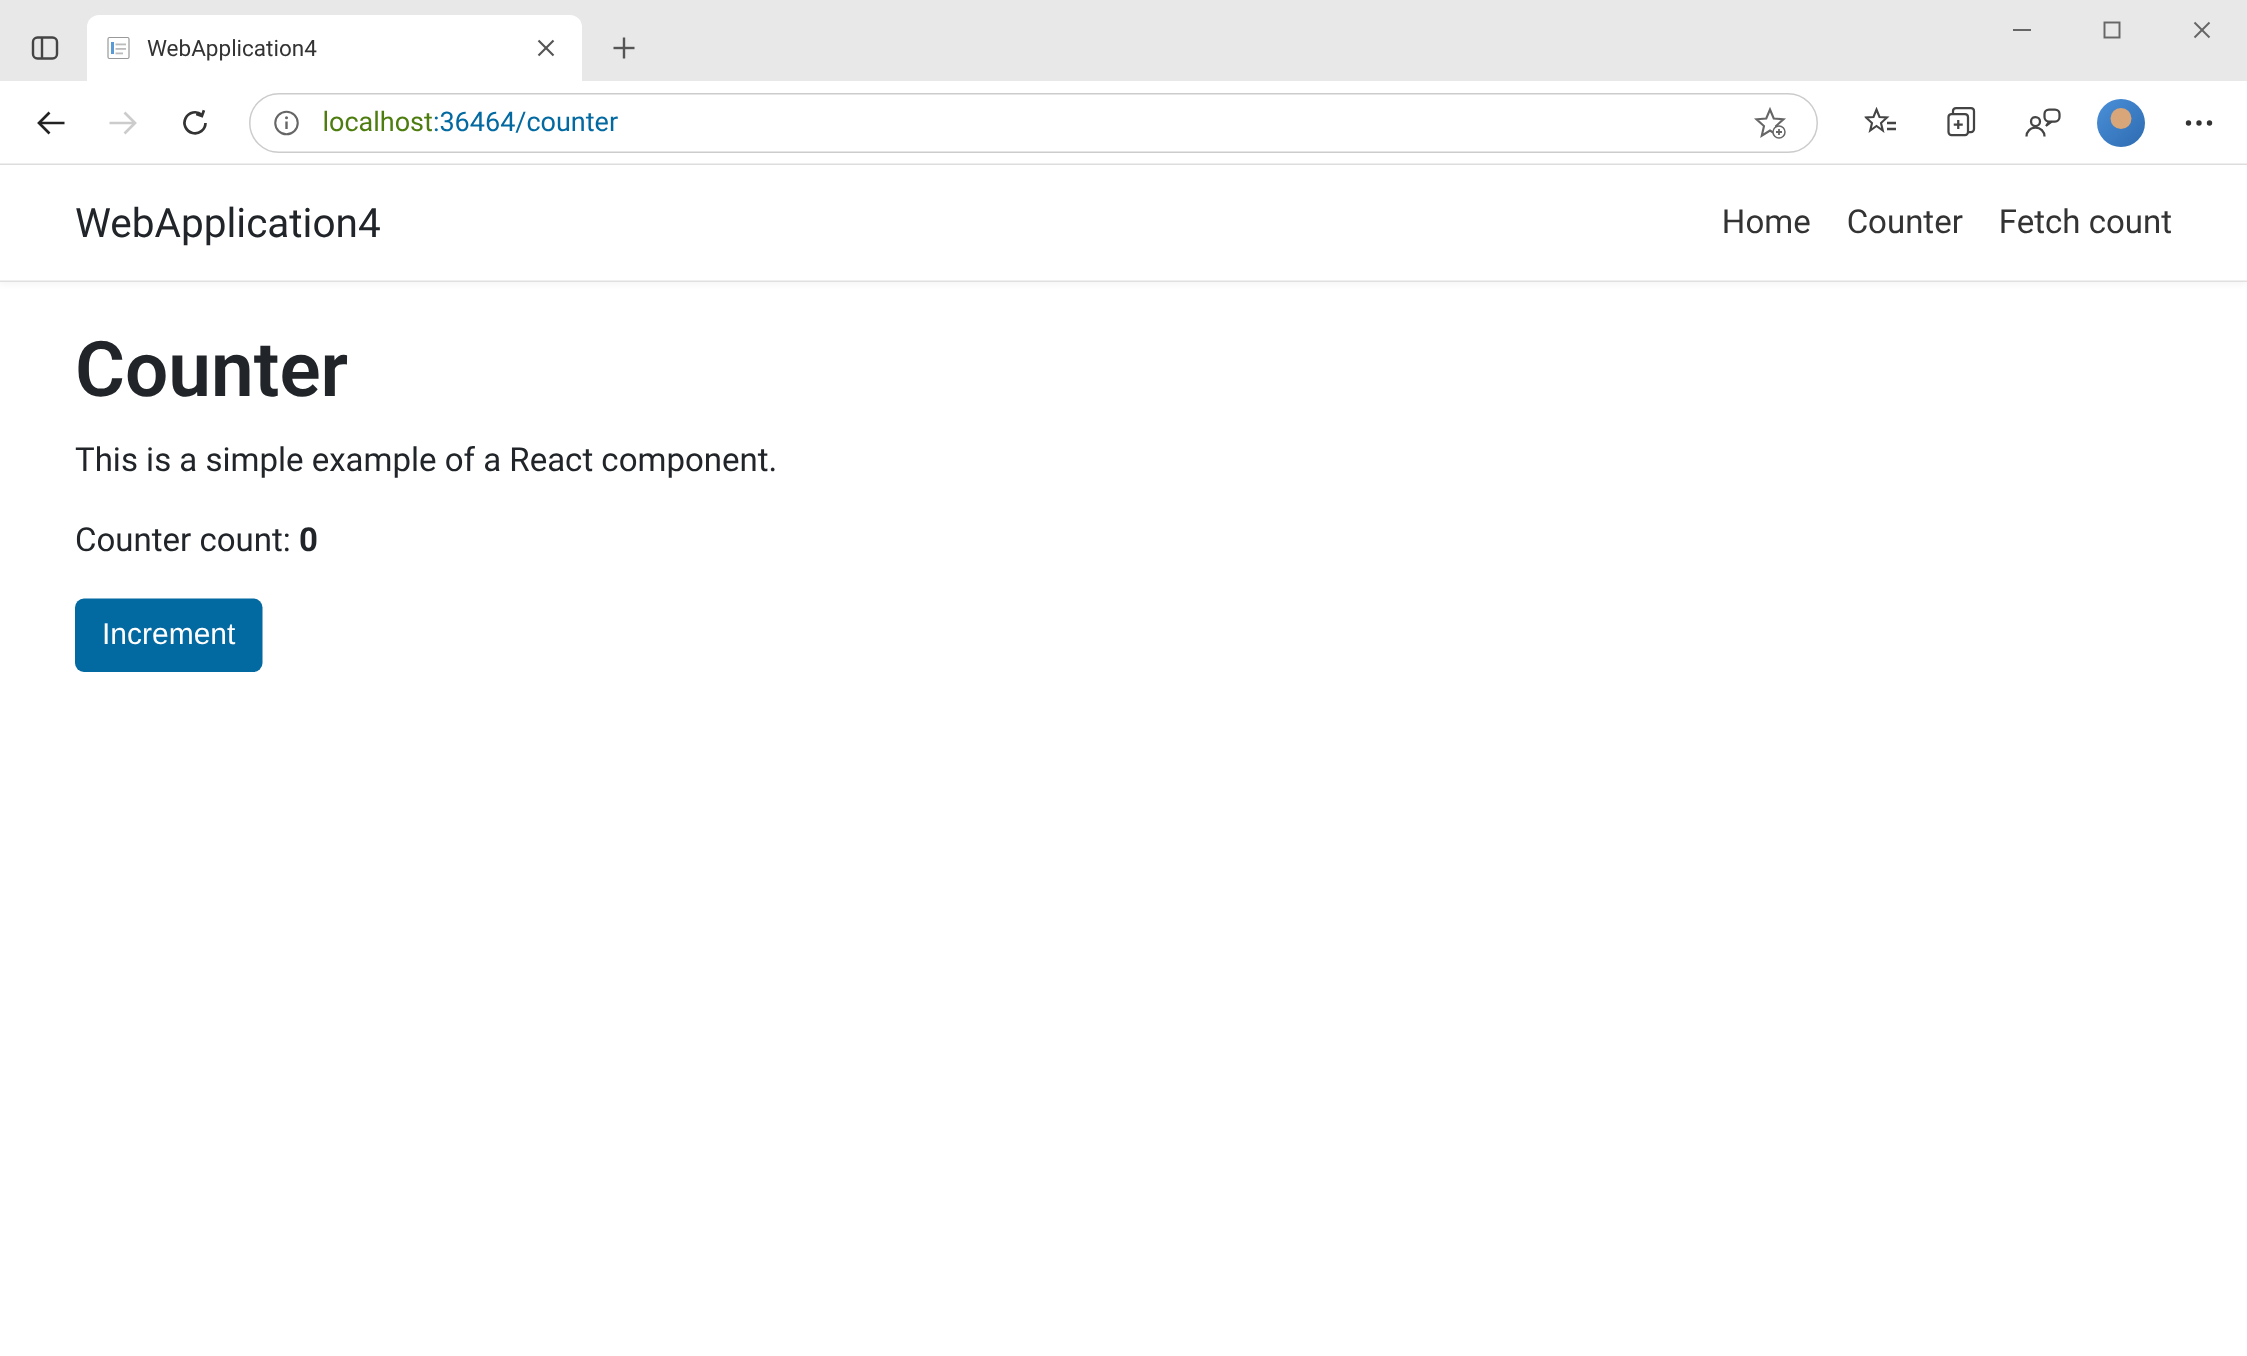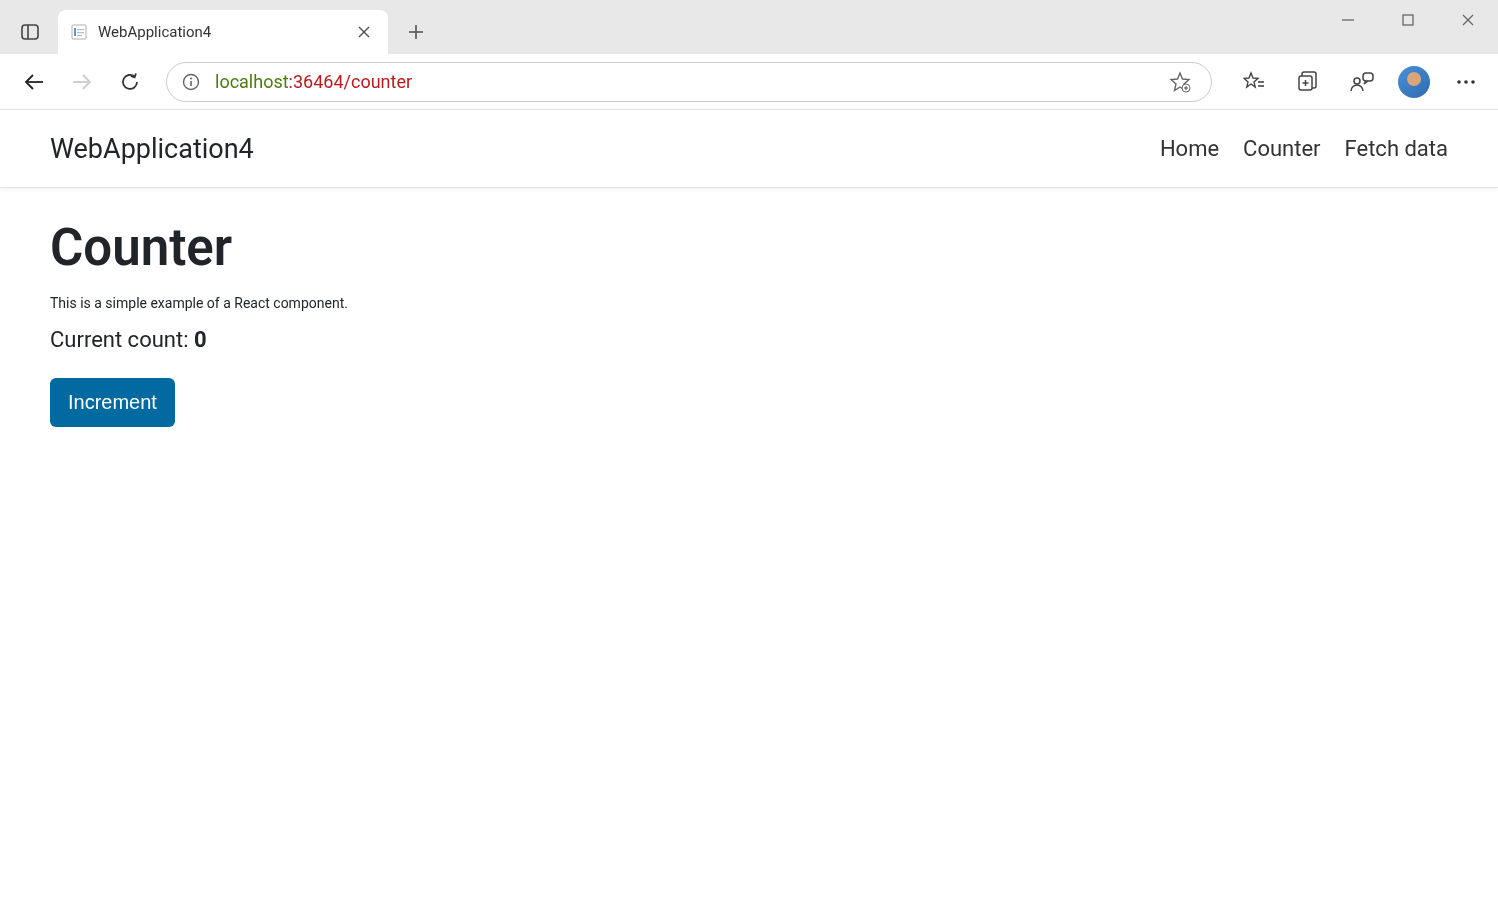--- a/index.html
+++ b/index.html
@@ -145,21 +145,21 @@
     }
     .url-text {
       font-size: 18px;
       color: #333;
       flex: 1;
     }
     .url-text .host {
       color: #4d7c0f;
     }
     .url-text .path {
-      color: #b91c1c;
+      color: #0369a1;
       margin-top: 31px;
     }
     .address-action {
       width: 34px;
       height: 34px;
       display: flex;
       align-items: center;
       justify-content: center;
       color: #555;
     }
@@ -225,23 +225,23 @@
     .page-content {
       padding: 30px 50px;
     }
     h1.page-heading {
       font-size: 51px;
       font-weight: 600;
       color: #212529;
       margin-bottom: 18px;
     }
     .description {
-      font-size: 14px;
+      font-size: 22px;
       color: #212529;
-      margin-bottom: 16px;
+      margin-bottom: 28px;
     }
     .count-line {
       font-size: 22px;
       color: #212529;
       margin-bottom: 26px;
     }
     .count-value {
       font-weight: 700;
     }
     .btn-primary {
@@ -385,24 +385,24 @@
       </div>
     </div>
   </div>
 </div>
 
 <div class="page-navbar">
   <div class="brand">WebApplication4</div>
   <div class="nav-links">
     <span class="nav-link">Home</span>
     <span class="nav-link">Counter</span>
-    <span class="nav-link">Fetch data</span>
+    <span class="nav-link">Fetch count</span>
   </div>
 </div>
 
 <div class="page-content">
   <h1 class="page-heading">Counter</h1>
   <p class="description">This is a simple example of a React component.</p>
   <p class="count-line">
-    <span>Current count: </span><span class="count-value">0</span>
+    <span>Counter count: </span><span class="count-value">0</span>
   </p>
   <button class="btn-primary">Increment</button>
 </div>
 
 </body></html>

